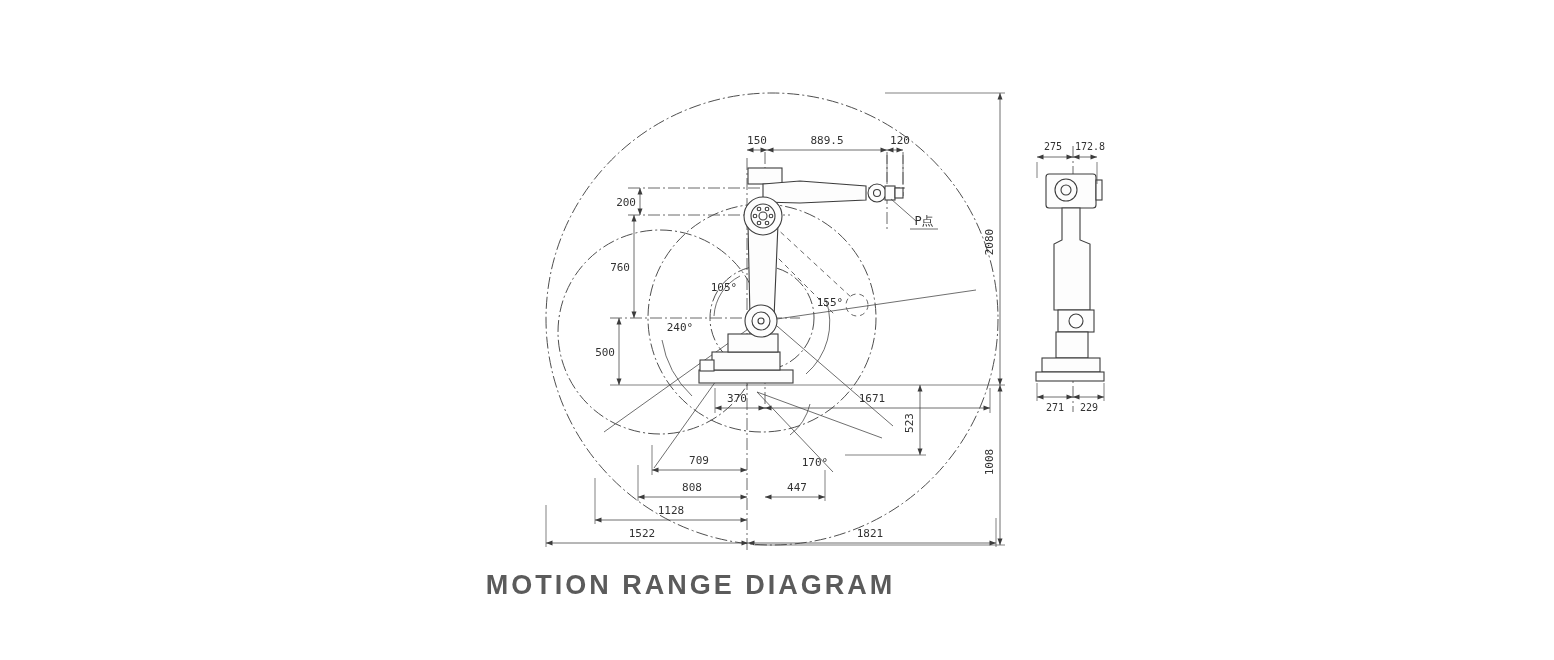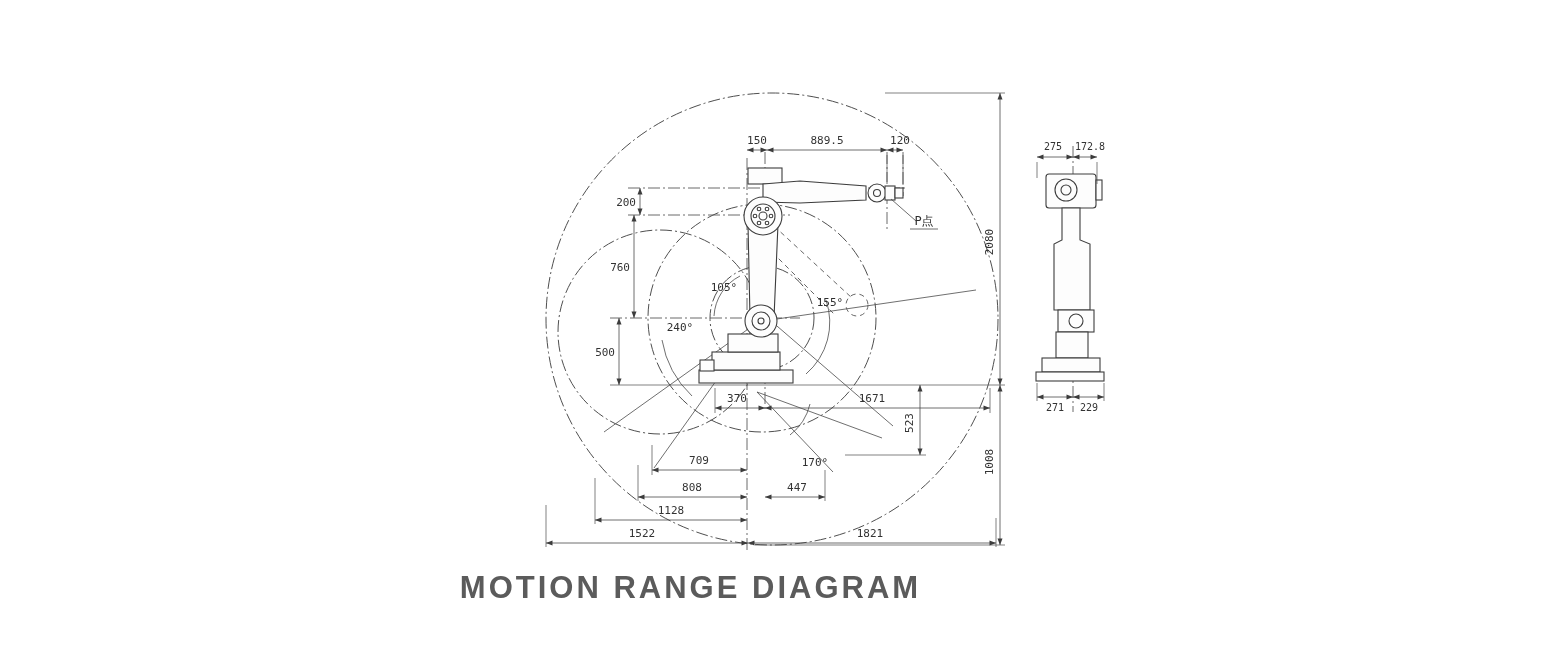--- a/index.html
+++ b/index.html
@@ -4,21 +4,21 @@
 <style>
   html,body{margin:0;padding:0;background:#ffffff;}
   .page{position:relative;width:1554px;height:660px;background:#ffffff;overflow:hidden;
         font-family:"Liberation Sans", sans-serif;}
   svg{position:absolute;left:0;top:0;}
   .dim-text{font-family:"DejaVu Sans Mono", monospace;font-size:11px;fill:#333;}
   .dim-text-sm{font-family:"DejaVu Sans Mono", monospace;font-size:10px;fill:#333;}
   .angle-text{font-family:"DejaVu Sans Mono", monospace;font-size:11px;fill:#2e2e2e;}
   .ppoint-text{font-family:"DejaVu Sans Mono", monospace;font-size:12px;fill:#2e2e2e;}
   .title{position:absolute;left:0;top:570px;width:1381px;text-align:center;
-         font-weight:800;font-size:31px;letter-spacing:3px;color:#5b5b5b;}
+         font-weight:800;font-size:27px;letter-spacing:3px;color:#5b5b5b;}
   .cl{stroke:#5a5a5a;stroke-width:0.9;fill:none;stroke-dasharray:12 3 2 3;}
   .env{stroke:#4f4f4f;stroke-width:1;fill:none;stroke-dasharray:12 3 2 3;}
   .dash{stroke:#555;stroke-width:0.9;fill:none;stroke-dasharray:5 4;}
   .thin{stroke:#4a4a4a;stroke-width:0.8;fill:none;}
   .ext{stroke:#4a4a4a;stroke-width:0.7;fill:none;}
   .rob{stroke:#3d3d3d;stroke-width:1.1;fill:#fdfdfd;}
   .robf{stroke:#3d3d3d;stroke-width:1.1;fill:none;}
 </style>
 </head>
 <body>

